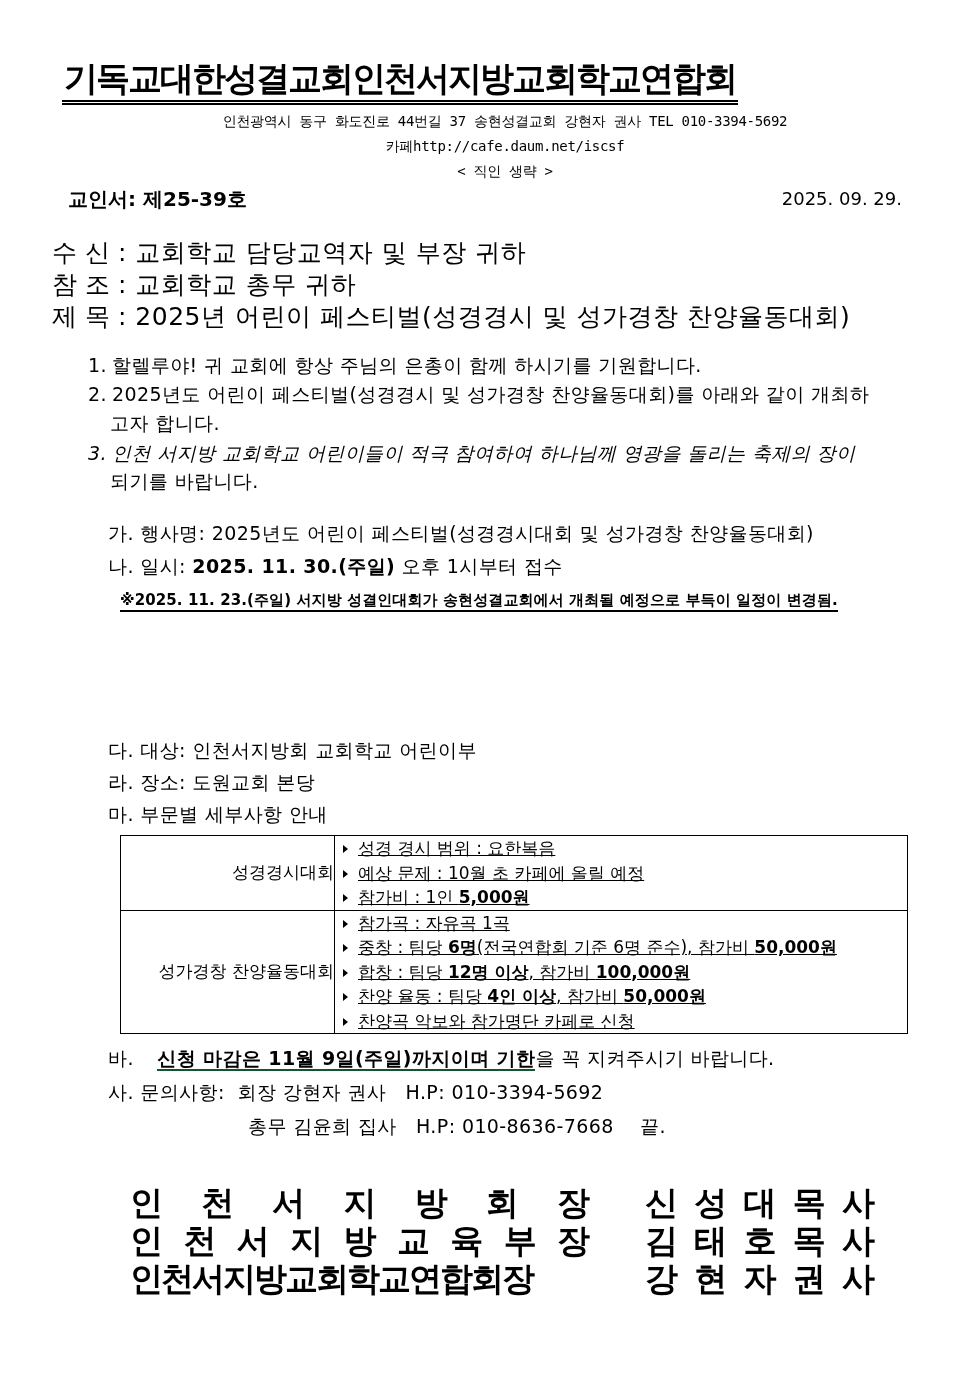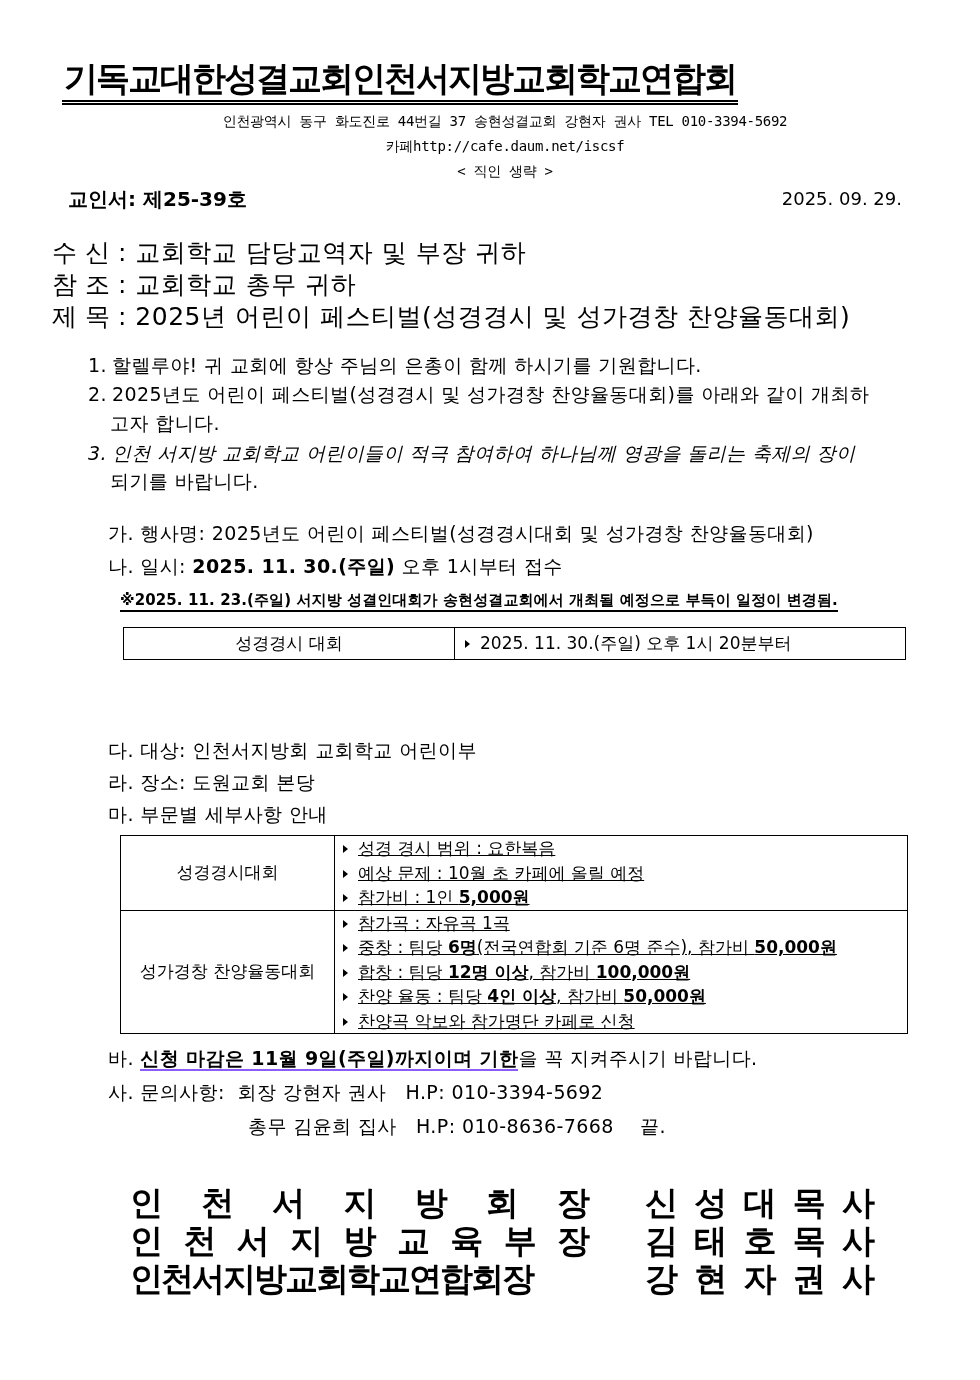--- a/index.html
+++ b/index.html
@@ -24,21 +24,21 @@
     b { font-weight: bold; }
     .note { left: 120px; top: 590px; font-size: 15px; font-weight: bold; border-bottom: 2px solid #000; letter-spacing: 0.1px; line-height: 20px; }
 
     table { border-collapse: collapse; position: absolute; }
     td { border: 1px solid #000; font-size: 17px; padding: 0; }
     .sched td { height: 31px; }
     .sched td.l { width: 330px; text-align: center; }
     .sched td.r { padding-left: 10px; }
     .tri { display: inline-block; width: 0; height: 0; border-top: 4px solid transparent; border-bottom: 4px solid transparent; border-left: 5px solid #000; margin-right: 10px; vertical-align: middle; }
 
-    .det td.l { width: 213px; text-align: center; }
+    .det td.l { width: 213px; text-align: right; }
     .det td.r { padding-left: 8px; text-decoration: underline; }
     .det .line { height: 24.5px; line-height: 24px; }
 
     .sig { left: 130px; font-size: 33px; font-weight: bold; line-height: 38px; }
     .sig .row { display: flex; height: 38px; }
     .sig .pos { width: 460px; display: flex; justify-content: space-between; }
     .sig .name { margin-left: 55px; width: 230px; display: flex; justify-content: space-between; }
   </style>
 </head>
 <body>
@@ -76,24 +76,20 @@
 <div class="abs para" style="left:110px; top:469px;">되기를 바랍니다.</div>
 
 <div class="abs item" style="top:521px;">가. 행사명: 2025년도 어린이 페스티벌(성경경시대회 및 성가경창 찬양율동대회)</div>
 <div class="abs item" style="top:554px;">
   <span>나. 일시: </span><b>2025. 11. 30.(주일)</b><span> 오후 1시부터 접수</span>
 </div>
 <div class="abs note">※2025. 11. 23.(주일) 서지방 성결인대회가 송현성결교회에서 개최될 예정으로 부득이 일정이 변경됨.</div>
 
 <table class="sched" style="left:123px; top:627px; width:783px;">
   <tbody>
-      <tr>
-    <td class="l">성경경시 대회</td>
-    <td class="r"><span class="tri"></span><span>2025. 11. 30.(주일) 오후 1시 20분부터</span></td>
-  </tr>
 </tbody>
   </table>
 
 <div class="abs item" style="top:738px;">다. 대상: 인천서지방회 교회학교 어린이부</div>
 <div class="abs item" style="top:770px;">라. 장소: 도원교회 본당</div>
 <div class="abs item" style="top:802px;">마. 부문별 세부사항 안내</div>
 
 <table class="det" style="left:120px; top:835px; width:788px;">
   <tbody>
       <tr>
@@ -111,21 +107,21 @@
       <div class="line"><span class="tri"></span><span>중창 : 팀당 </span><b>6명</b><span>(전국연합회 기준 6명 준수), 참가비 </span><b>50,000원</b></div>
       <div class="line"><span class="tri"></span><span>합창 : 팀당 </span><b>12명 이상</b><span>, 참가비 </span><b>100,000원</b></div>
       <div class="line"><span class="tri"></span><span>찬양 율동 : 팀당 </span><b>4인 이상</b><span>, 참가비 </span><b>50,000원</b></div>
       <div class="line"><span class="tri"></span><span>찬양곡 악보와 참가명단 카페로 신청</span></div>
     </td>
   </tr>
 </tbody>
   </table>
 
 <div class="abs item" style="top:1046px;">
-  <span>바. </span><b style="border-bottom:2px solid #8b5cf6;">신청 마감은 11월 9일(주일)까지이며 기한</b><span>을 꼭 지켜주시기 바랍니다.</span>
+  <span>바. </span><b style="border-bottom:2px solid #14532d;margin-left:17px;">신청 마감은 11월 9일(주일)까지이며 기한</b><span>을 꼭 지켜주시기 바랍니다.</span>
 </div>
 <div class="abs item" style="top:1080px; white-space:pre;">사. 문의사항:  회장 강현자 권사   H.P: 010-3394-5692</div>
 <div class="abs item" style="left:248px; top:1114px; white-space:pre;">총무 김윤희 집사   H.P: 010-8636-7668</div>
 <div class="abs item" style="left:640px; top:1114px;">끝.</div>
 
 <div class="abs sig" style="top:1184px;">
   <div class="row">
     <div class="pos">
       <span>인</span>
         <span>천</span>

